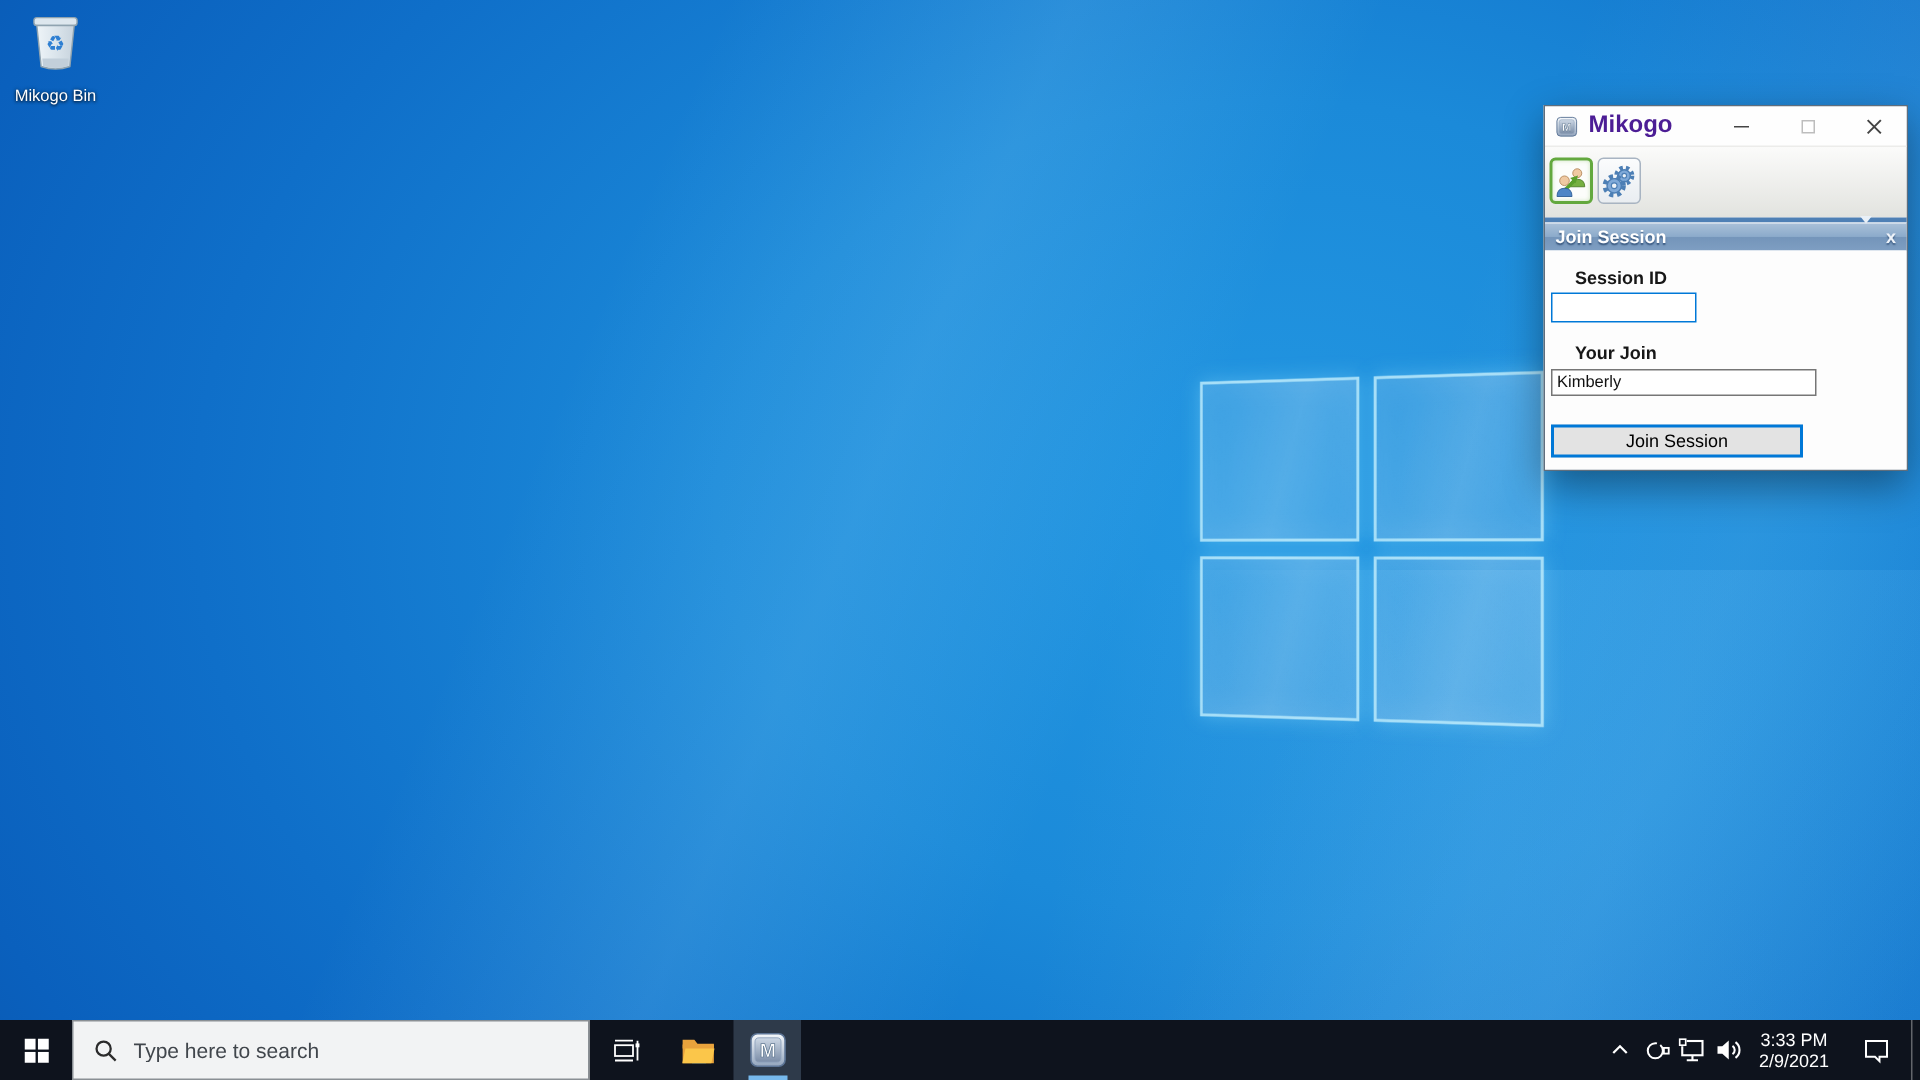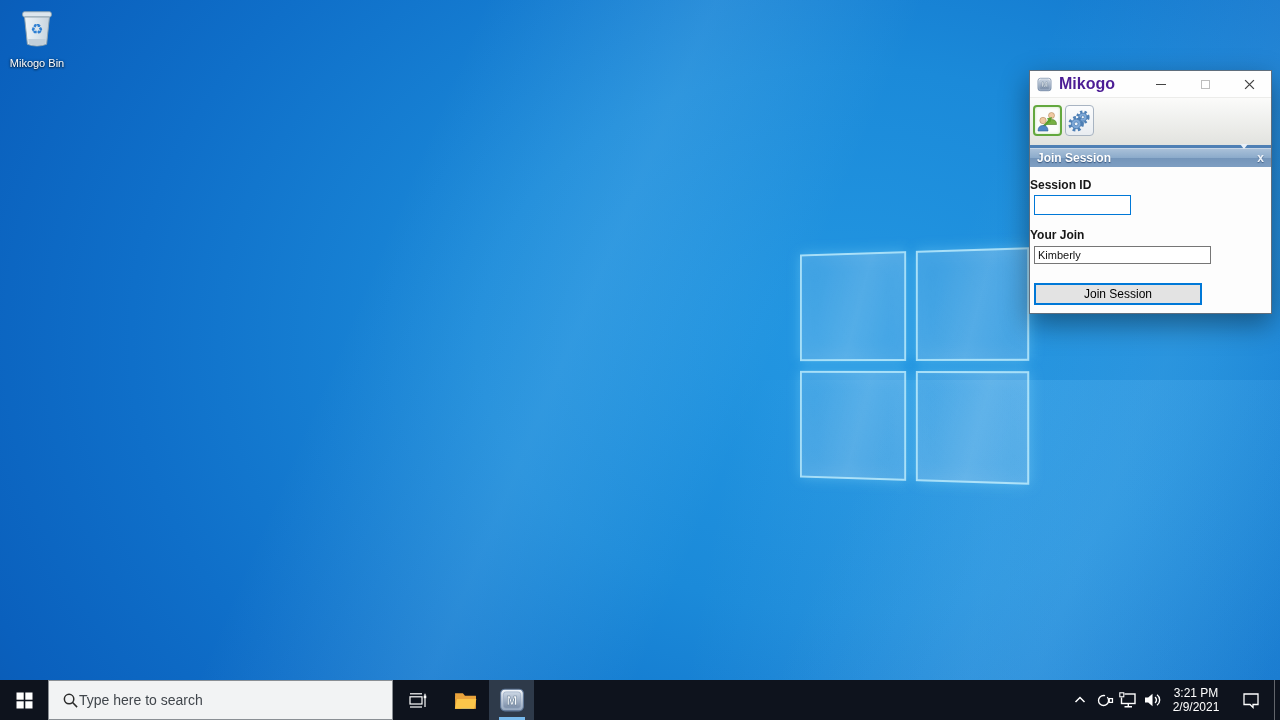--- a/index.html
+++ b/index.html
@@ -59,38 +59,38 @@
     border-top:1px solid #c7d6e6; }
   .join-header .hdr-title { font-size:12px; font-weight:bold; color:#fff;
     text-shadow:0 1px 1px rgba(35,65,105,0.75); }
   .hdr-icons { margin-left:auto; display:flex; align-items:center; gap:9px; }
   .tri-down { width:0; height:0; border-left:4px solid transparent;
     border-right:4px solid transparent; border-top:5px solid #e9f0f7; }
   .hdr-x { font-size:12px; font-weight:bold; color:#eef3f9; line-height:1;
     text-shadow:0 1px 1px rgba(35,65,105,0.6); }
 
   .panel { position:relative; height:146px; background:#fdfdfd; }
-  .fld-label { position:absolute; left:0; font-size:12px; font-weight:bold; color:#171717; }
+  .fld-label { position:absolute; left:20px; font-size:12px; font-weight:bold; color:#171717; }
   .lbl-session { top:11px; }
   .lbl-name { top:61px; }
   .txt-input { position:absolute; left:4px; font-size:11px; font-family:"Liberation Sans",sans-serif;
     color:#111; padding:1px 3px; outline:none; background:#fff; }
   .in-session { top:28px; width:97px; height:20px; border:1px solid #0078d7; }
   .in-name { top:79px; width:177px; height:18px; border:1px solid #767676; }
   .join-btn { position:absolute; left:4px; top:116px; width:168px; height:22px;
     border:2px solid #0078d7; background:#e3e3e3; font-size:12px; color:#000;
     font-family:"Liberation Sans",sans-serif; display:flex; align-items:center; justify-content:center; }
 
   
   .taskbar { position:absolute; left:0; bottom:0; width:1280px; height:40px;
     background:#0e131d; display:flex; align-items:stretch; }
   .tb-btn { width:48px; display:flex; align-items:center; justify-content:center; }
   .search-box { width:345px; background:#f2f3f4; border:1px solid #8a8f94;
     display:flex; align-items:center; padding-left:13px; }
-  .search-box input { border:none; outline:none; background:transparent; 
+  .search-box input { border:none; outline:none; background:transparent; margin-left:10px;
     font-size:14px; width:280px; font-family:"Liberation Sans",sans-serif; color:#202124; }
   .search-box input::placeholder { color:#41464c; opacity:1; }
   .tb-app { position:relative; width:45px; display:flex; align-items:center; justify-content:center; }
   .tb-app.active { background:rgba(130,162,193,0.28); }
   .run-line { position:absolute; bottom:0; left:50%; transform:translateX(-50%);
     width:26px; height:3px; background:#76b9ed; }
 
   .tray { margin-left:auto; display:flex; align-items:stretch; }
   .tray-btn { width:24px; display:flex; align-items:center; justify-content:center; }
   .clock { width:64px; display:flex; flex-direction:column; align-items:center;
@@ -275,21 +275,21 @@
         </svg>
       </div>
       <div class="tray-btn">
         <svg width="20" height="20" viewBox="0 0 20 20">
           <path d="M3 7.5 v5 h3.2 l4.3 3.8 V3.7 L6.2 7.5 z" fill="#fff"></path>
           <path d="M13 7.2 a3.4 3.4 0 0 1 0 5.6" fill="none" stroke="#fff" stroke-width="1.4"></path>
           <path d="M15 4.8 a6.4 6.4 0 0 1 0 10.4" fill="none" stroke="#fff" stroke-width="1.4"></path>
         </svg>
       </div>
       <div class="clock">
-        <div>3:21 PM</div>
+        <div>3:33 PM</div>
         <div>2/9/2021</div>
       </div>
       <div class="action-btn">
         <svg width="20" height="20" viewBox="0 0 20 20">
           <path d="M3 4 H17 V14.5 H12 V17.5 L9 14.5 H3 z" fill="none" stroke="#fff" stroke-width="1.3"></path>
         </svg>
       </div>
       <div class="show-desktop"></div>
     </div>
   </div>

